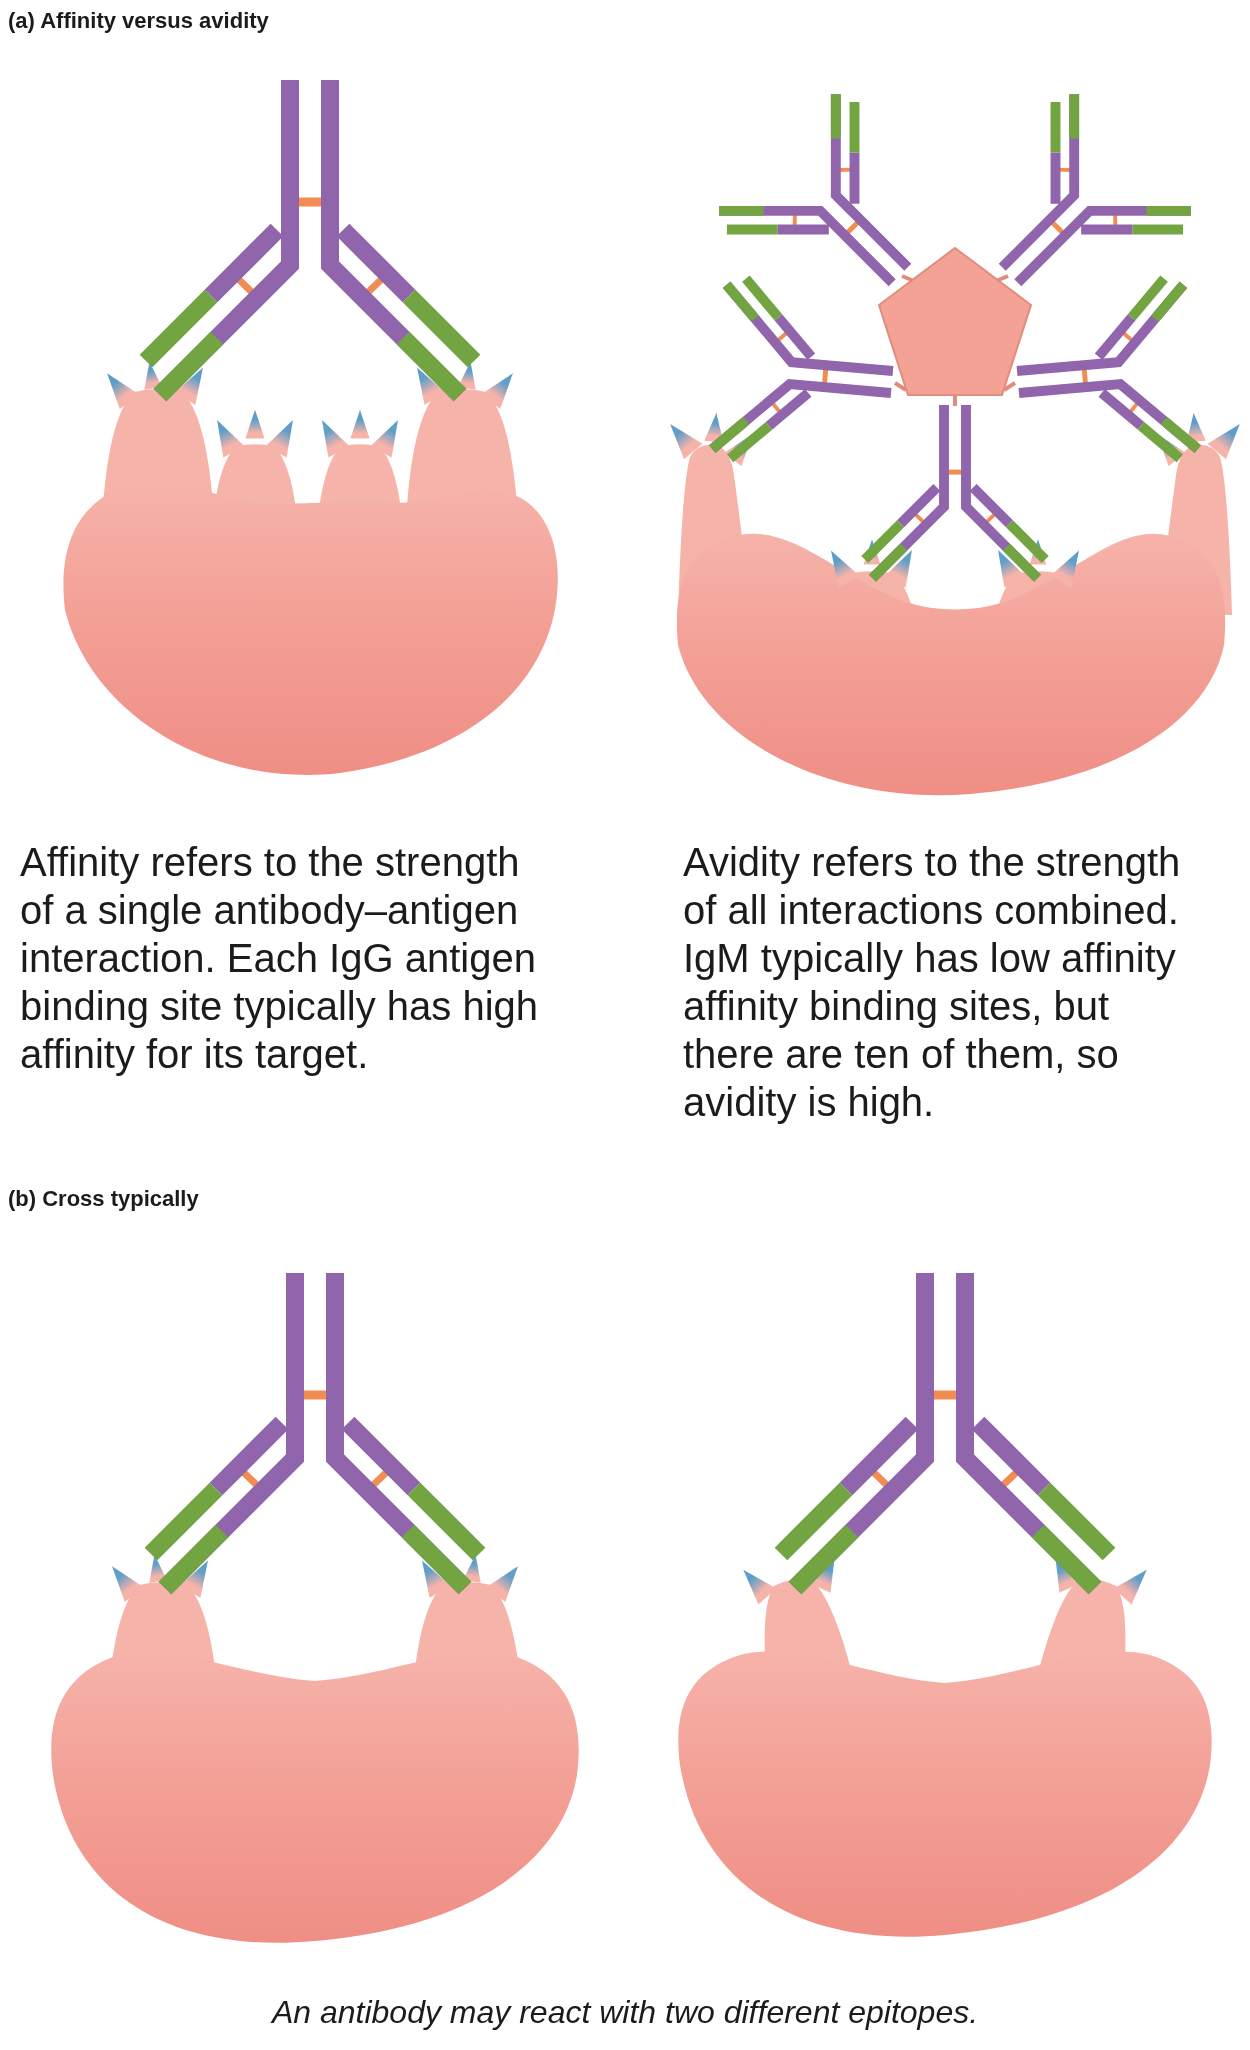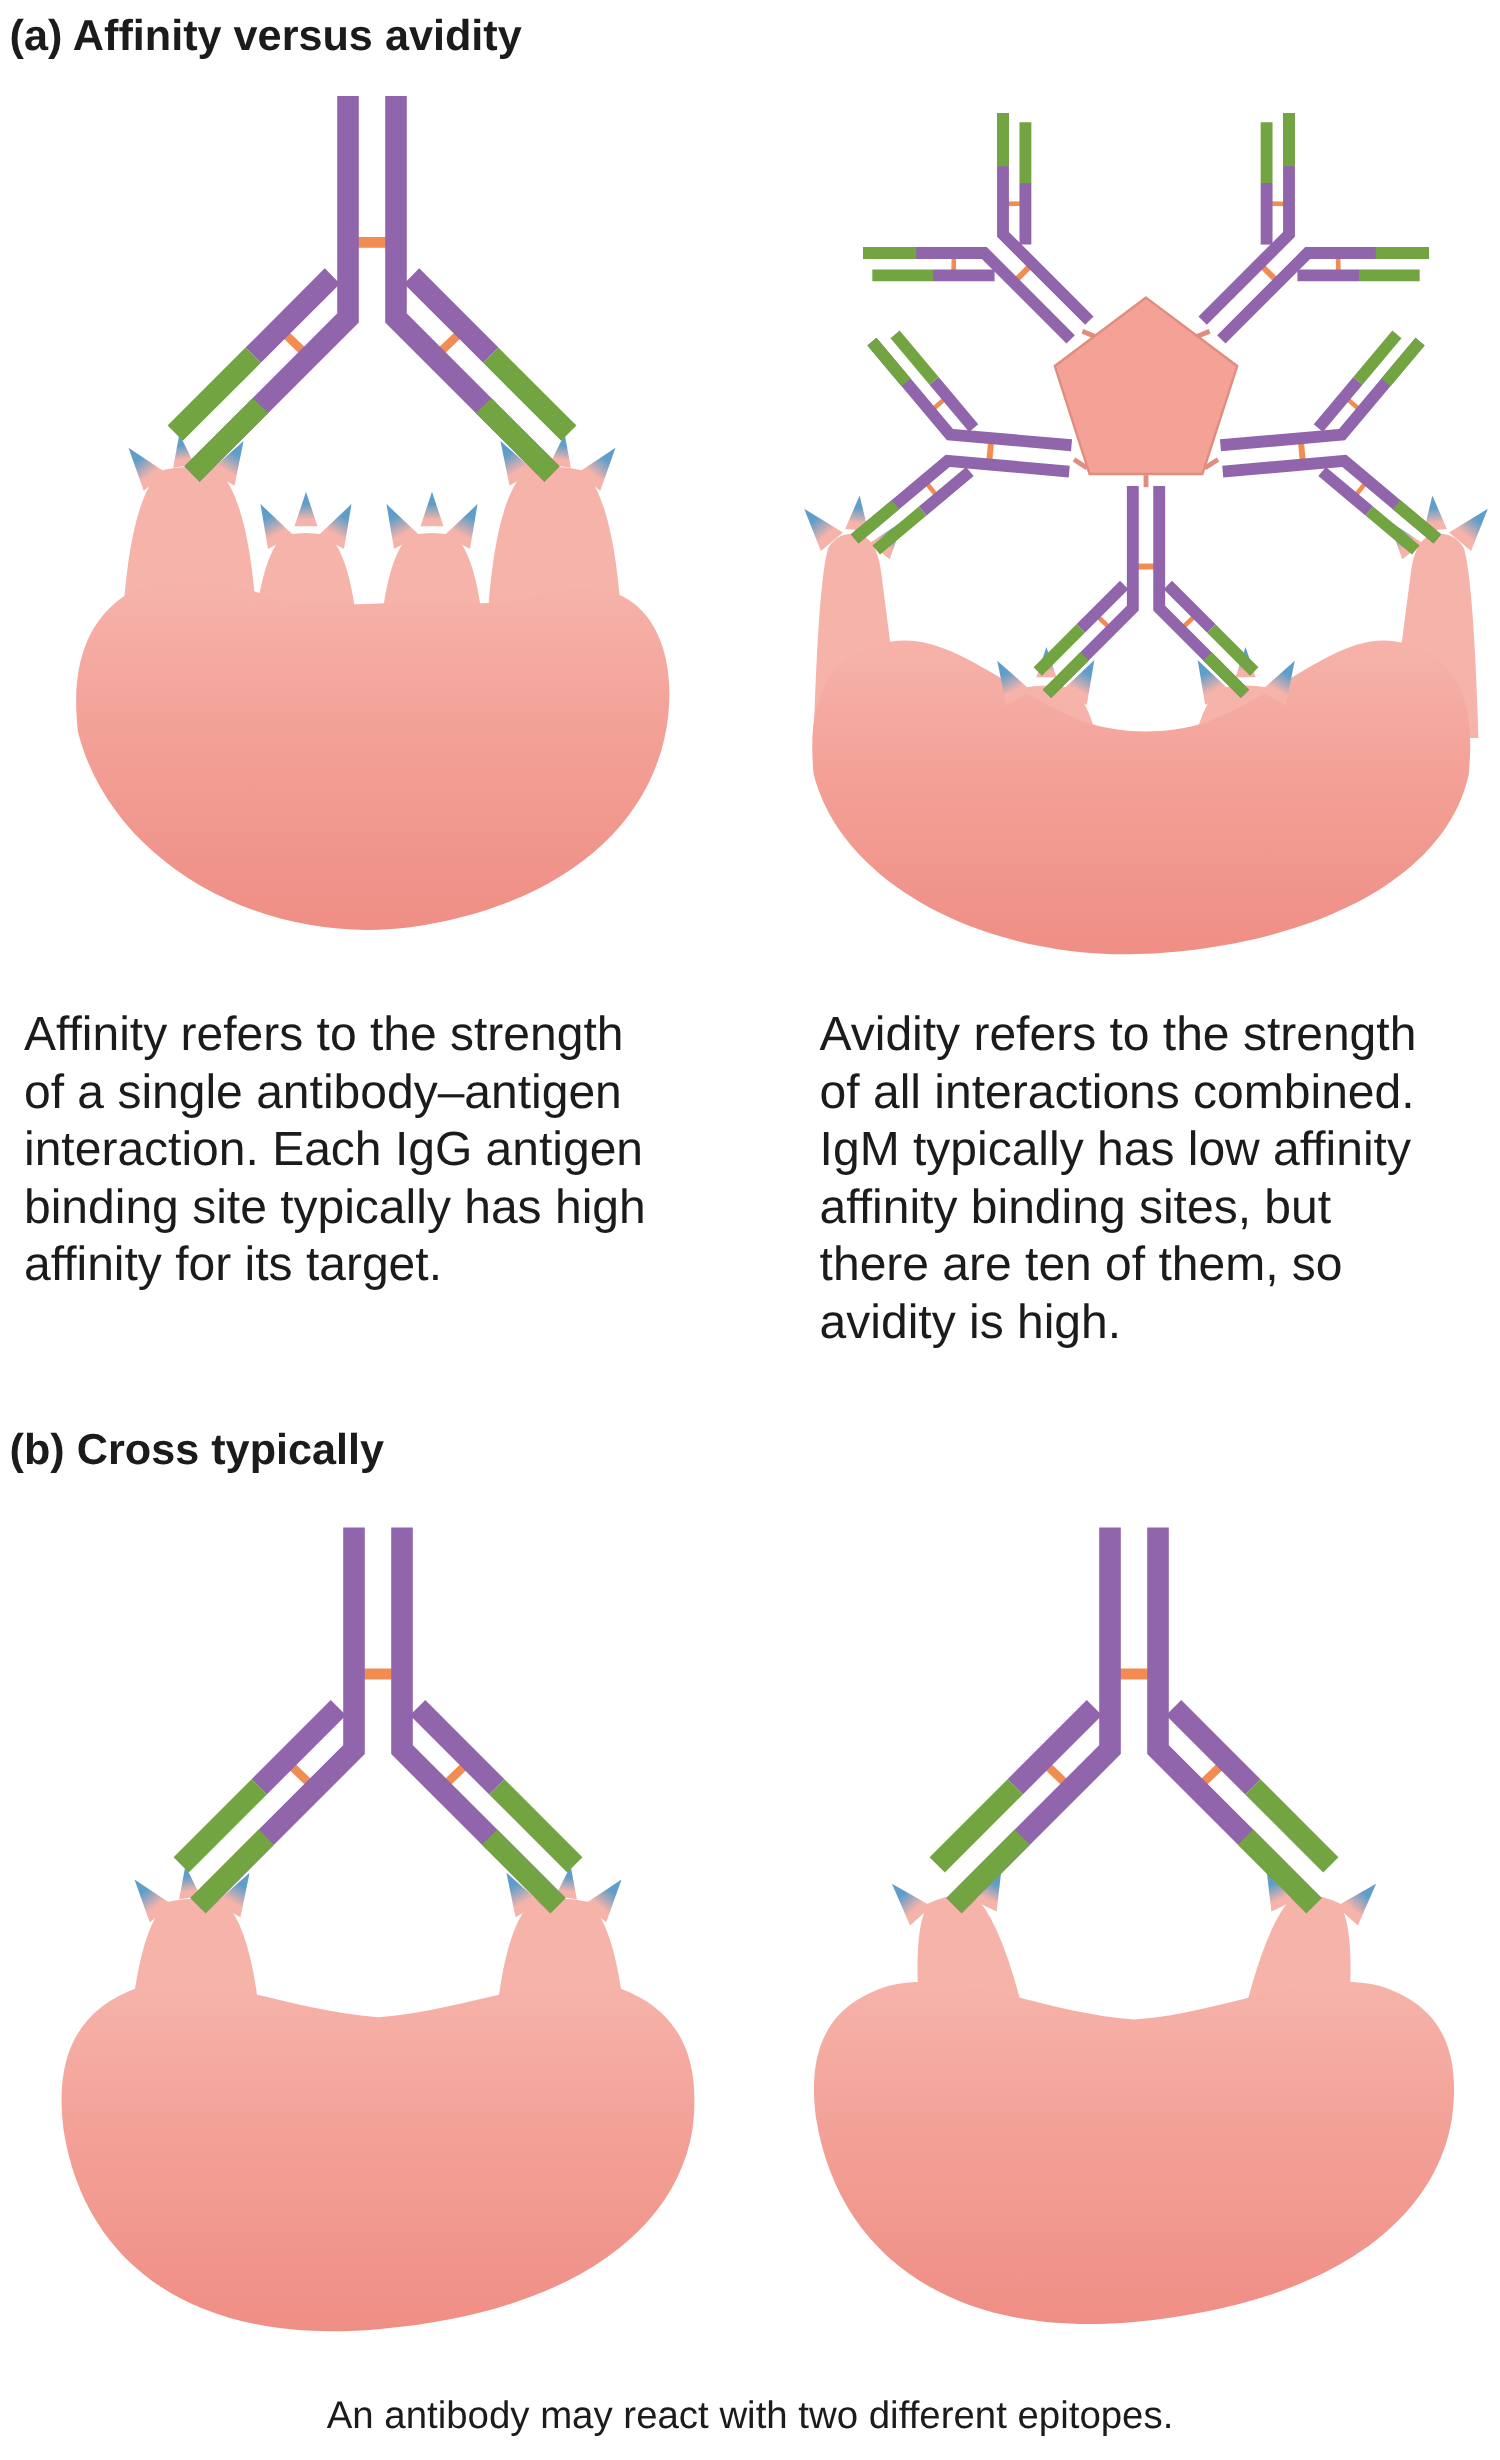--- a/index.html
+++ b/index.html
@@ -7,23 +7,23 @@
     --salmon:#F4A296; --salmon-edge:#E08C7E;
     --pink-light:#F6B3AA; --pink-dark:#EF8E85;
     --blue-tip:#5E9EC9; --text:#1B1B1B; --bg:#FFFFFF;
   }
   html,body{margin:0;padding:0;}
   body{
     width:1250px;height:2050px;position:relative;background:var(--bg);
     font-family:"Liberation Sans", sans-serif;color:var(--text);
     overflow:hidden;
   }
-  .heading{position:absolute;font-size:36px;font-weight:bold;line-height:1.2;white-space:pre;}
+  .heading{position:absolute;font-size:22px;font-weight:bold;line-height:1.2;white-space:pre;}
   .para{position:absolute;font-size:40px;line-height:48px;white-space:pre-line;}
-  .caption{position:absolute;left:0;width:1250px;text-align:center;font-size:32px;line-height:40px;}
+  .caption{position:absolute;left:0;width:1250px;text-align:center;font-size:32px;line-height:40px;font-style:italic;}
   svg.panel{position:absolute;display:block;}
   
   .pc{stroke:var(--purple);stroke-width:18;fill:none;stroke-linejoin:miter;stroke-linecap:butt;}
   .gc{stroke:var(--green);stroke-width:18;fill:none;stroke-linecap:butt;}
   .bond{stroke:var(--orange);fill:none;stroke-linecap:butt;}
   .bw9{stroke-width:9;} .bw7{stroke-width:7;}
   .pent{fill:var(--salmon);stroke:var(--salmon-edge);stroke-width:2;}
   .mound{fill:var(--pink-light);}
   .abody{fill:url(#bodyGrad);}
   .conn{stroke:var(--salmon-edge);stroke-width:4;fill:none;}

